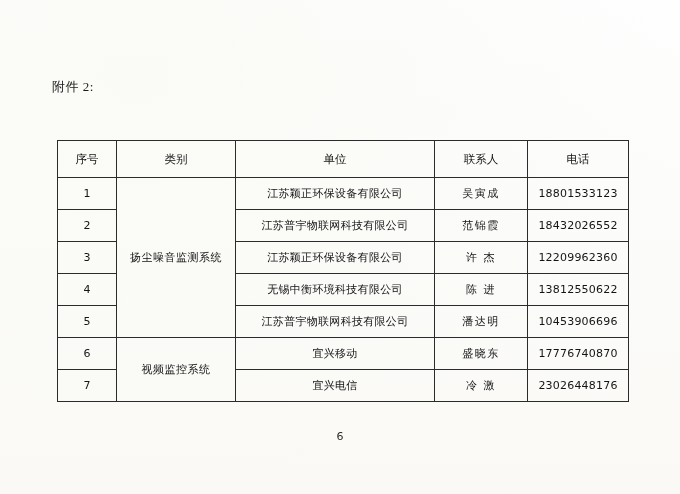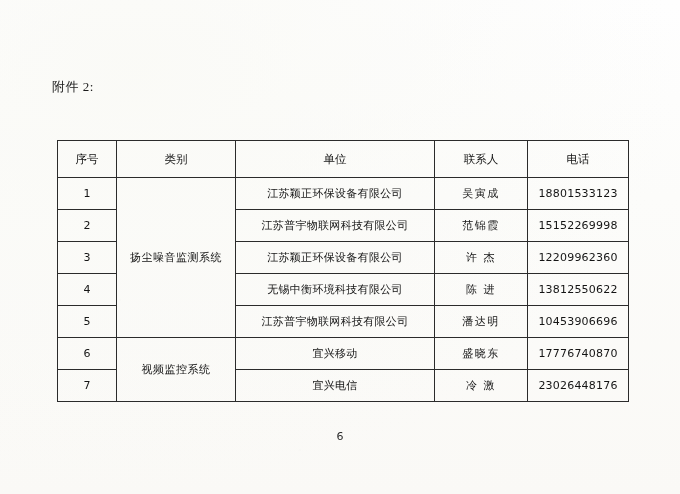--- a/index.html
+++ b/index.html
@@ -144,21 +144,21 @@
           <td>1</td>
           <td class="cat-cell" rowspan="5">扬尘噪音监测系统</td>
           <td class="unit-cell">江苏颖正环保设备有限公司</td>
           <td class="contact-cell">吴寅成</td>
           <td class="phone-cell">18801533123</td>
         </tr>
         <tr>
           <td>2</td>
           <td class="unit-cell">江苏普宇物联网科技有限公司</td>
           <td class="contact-cell">范锦霞</td>
-          <td class="phone-cell">15152269998</td>
+          <td class="phone-cell">18432026552</td>
         </tr>
         <tr>
           <td>3</td>
           <td class="unit-cell">江苏颖正环保设备有限公司</td>
           <td class="contact-cell">许 杰</td>
           <td class="phone-cell">12209962360</td>
         </tr>
         <tr>
           <td>4</td>
           <td class="unit-cell">无锡中衡环境科技有限公司</td>

